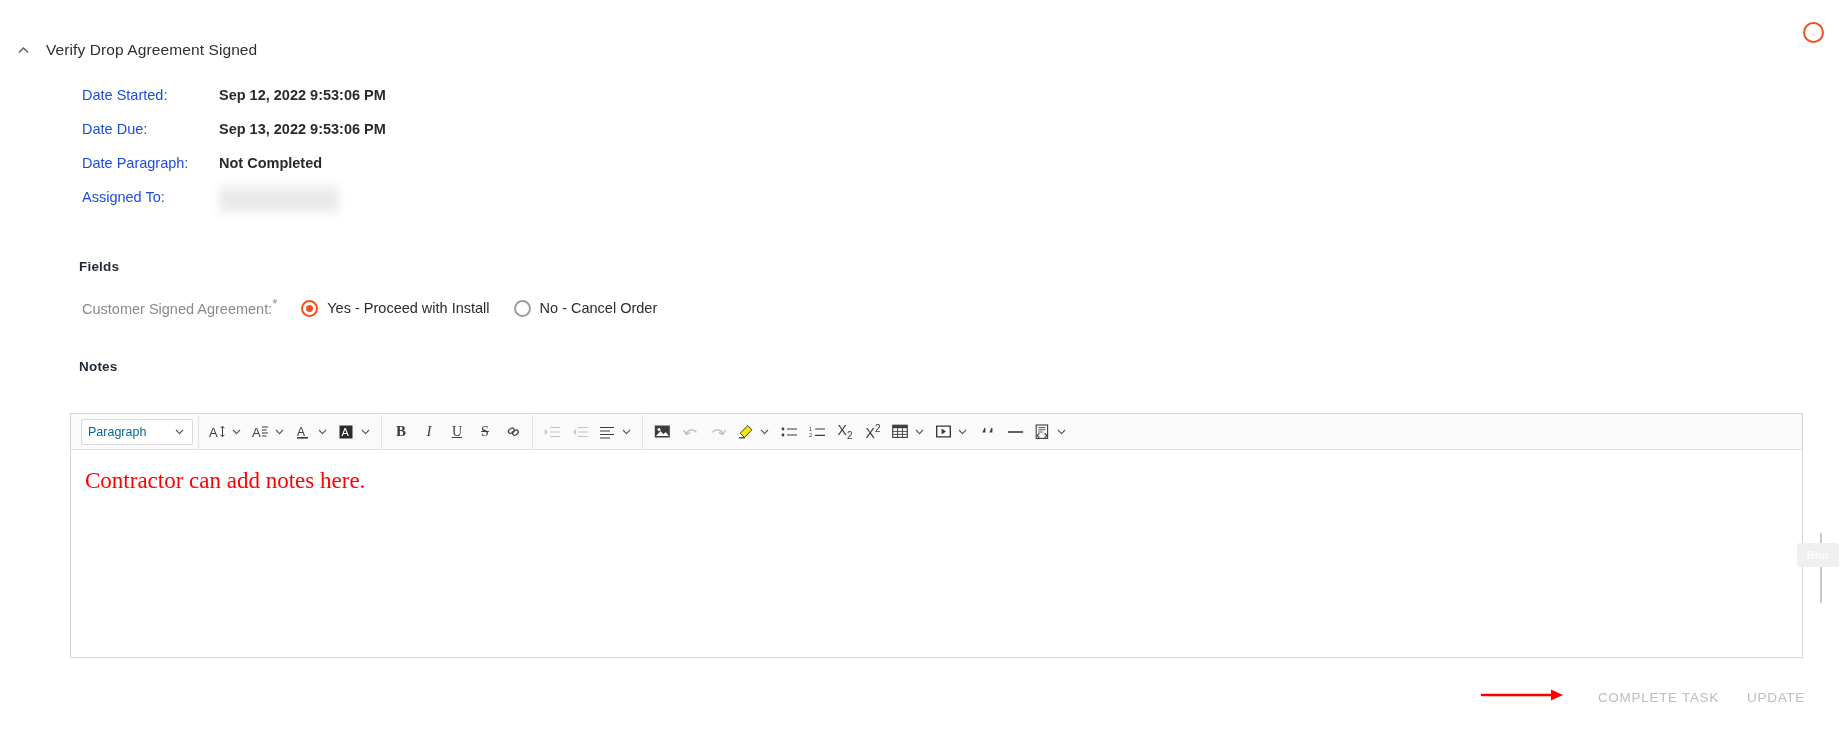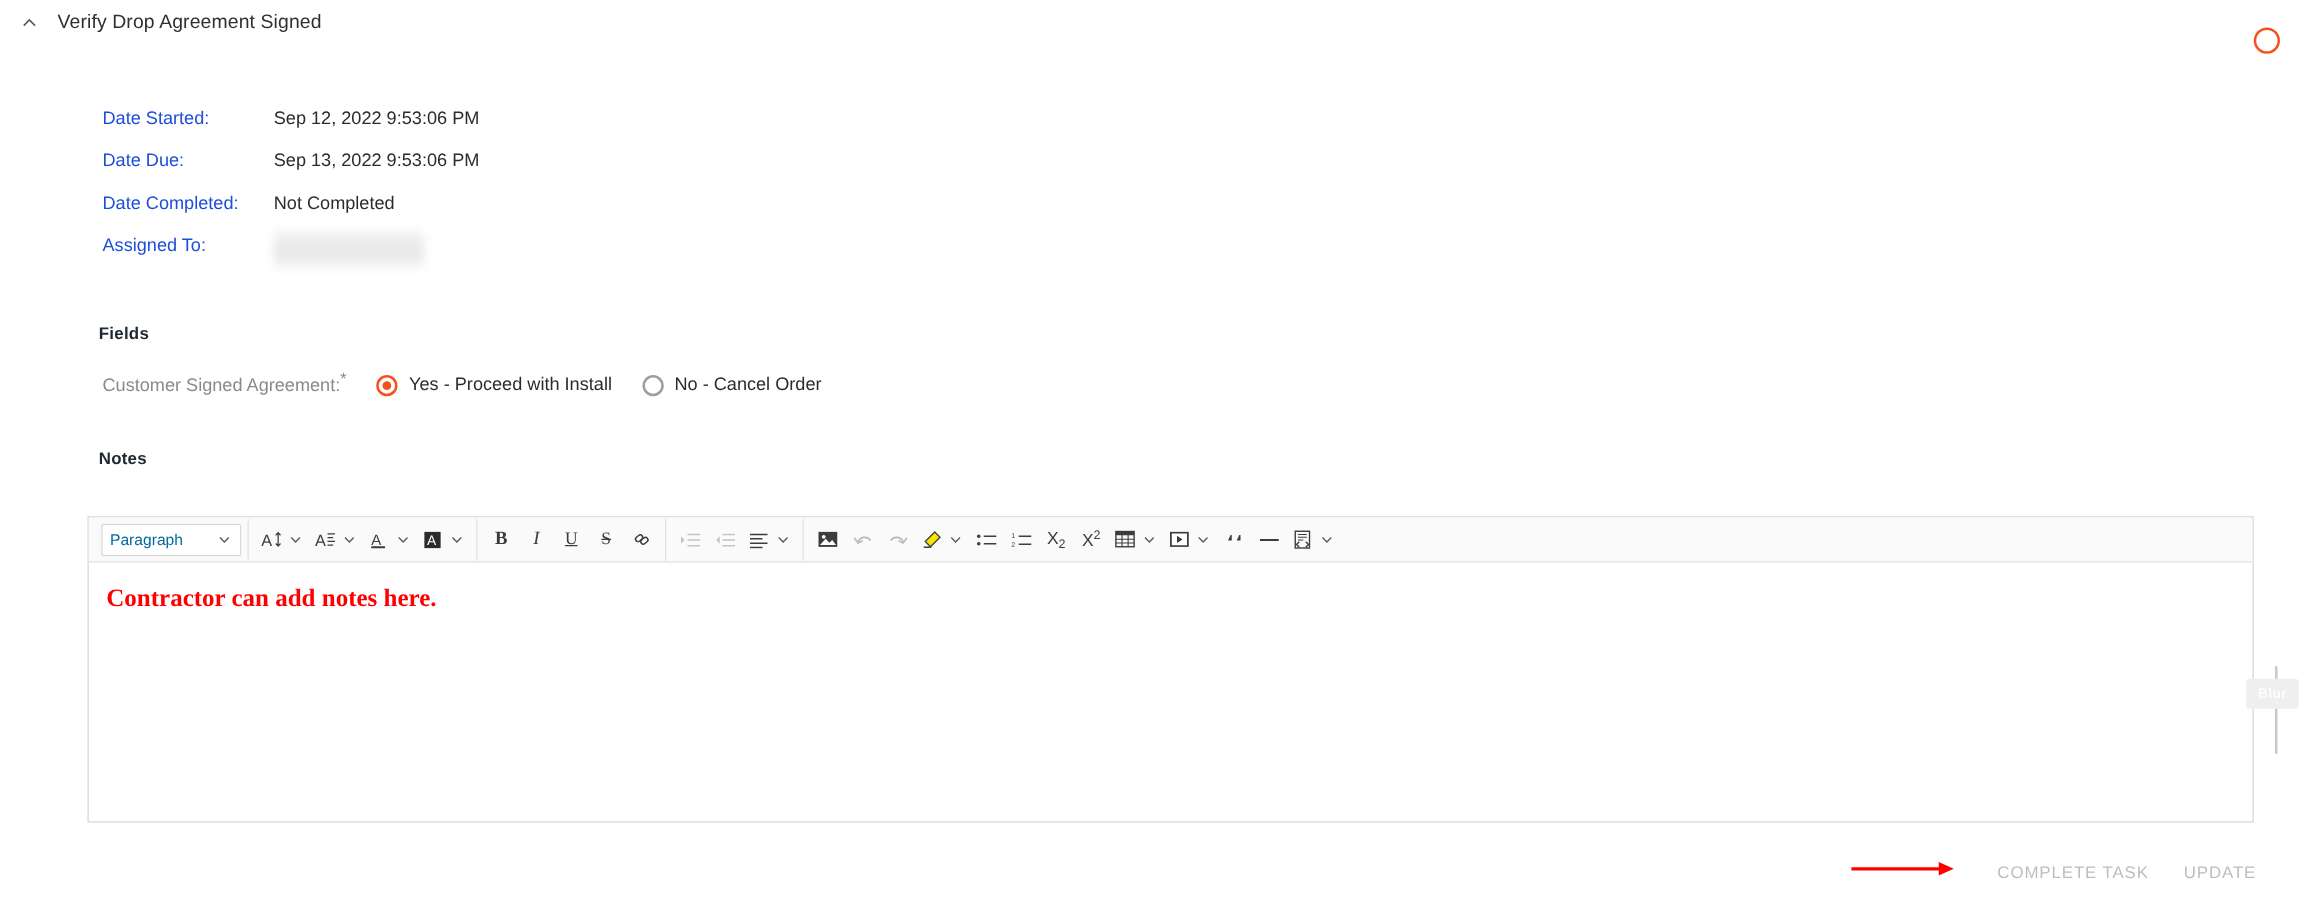--- a/index.html
+++ b/index.html
@@ -5,35 +5,35 @@
 <style>
   html,body{margin:0;padding:0;}
   body{
     width:1847px;height:734px;background:#ffffff;
     font-family:"Liberation Sans","DejaVu Sans",sans-serif;
     color:#2b2b2b;overflow:hidden;position:relative;
   }
   .task-panel{position:absolute;left:0;top:0;width:1847px;height:734px;background:#fff;}
 
   
-  .task-header{position:absolute;left:0;top:4px;height:28px;display:flex;align-items:center;}
+  .task-header{position:absolute;left:0;top:36px;height:28px;display:flex;align-items:center;}
   .collapse-btn{width:46px;height:28px;display:flex;align-items:center;justify-content:center;cursor:pointer;}
   .collapse-btn svg{display:block;}
   .task-title{font-size:15.5px;color:#2f2f2f;letter-spacing:.1px;}
 
   .status-dot{
     position:absolute;right:23px;top:22px;width:21px;height:21px;border-radius:50%;
     border:2.4px solid #f4511e;box-sizing:border-box;cursor:pointer;background:transparent;
   }
 
   
   .meta{position:absolute;left:82px;top:84px;}
   .meta-row{display:flex;align-items:flex-start;height:34px;}
   .meta-label{width:137px;font-size:14.5px;color:#1d4ed8;line-height:22px;}
-  .meta-value{font-size:14.5px;color:#2b2b2b;line-height:22px;}
+  .meta-value{font-size:14.5px;color:#2b2b2b;line-height:22px;font-weight:bold;}
   .redacted{
     display:block;width:120px;height:34px;margin-top:-4px;
     background:linear-gradient(180deg,#fdfdfd 0%,#ebebeb 30%,#e8e8e8 68%,#fcfcfc 100%);
     filter:blur(4px);border-radius:2px;
   }
 
   
   .section-title{position:absolute;font-size:13.5px;font-weight:bold;color:#1f2733;letter-spacing:.2px;}
   .fields-title{left:79px;top:259px;}
   .field-row{position:absolute;left:82px;top:300px;display:flex;align-items:center;}
@@ -77,21 +77,21 @@
   .caret svg{display:block;}
   .tb-pair{display:flex;align-items:center;margin-right:4px;}
 
   .bold-i{font-weight:bold;font-size:15px;font-family:"Liberation Serif",serif;}
   .ital-i{font-style:italic;font-size:15px;font-family:"Liberation Serif",serif;}
   .und-i{text-decoration:underline;font-size:14px;font-family:"Liberation Serif",serif;}
   .strike-i{text-decoration:line-through;font-size:14px;font-family:"Liberation Serif",serif;}
   .sub-i,.sup-i{font-size:14px;font-family:"Liberation Sans",sans-serif;}
 
   .editor-body{padding:16px 14px 0 14px;height:calc(100% - 36px);box-sizing:border-box;}
-  .note-text{font-family:"Liberation Serif","DejaVu Serif",serif;font-size:20px;color:#ff0000;line-height:1.3;font-weight:bold;}
+  .note-text{font-family:"Liberation Serif","DejaVu Serif",serif;font-size:23px;color:#ff0000;line-height:1.3;}
 
   
   .footer{position:absolute;right:28px;top:684px;display:flex;align-items:center;}
   .action-btn{font-size:13.5px;letter-spacing:.7px;color:#bdbdbd;font-weight:500;
               padding:6px 14px;cursor:default;white-space:nowrap;}
   .arrow-annot{position:absolute;left:1481px;top:688px;width:90px;height:14px;}
 
   .blur-tool{
     position:absolute;right:8px;top:543px;width:42px;height:24px;background:#efefef;
     border-radius:3px;display:flex;align-items:center;justify-content:center;
@@ -120,21 +120,21 @@
       <div class="meta-label">Date Started:</div>
       <div class="meta-value">Sep 12, 2022 9:53:06 PM</div>
     </div>
 
     <div class="meta-row">
       <div class="meta-label">Date Due:</div>
       <div class="meta-value">Sep 13, 2022 9:53:06 PM</div>
     </div>
 
     <div class="meta-row">
-      <div class="meta-label">Date Completed:</div>
+      <div class="meta-label">Date Paragraph:</div>
       <div class="meta-value">Not Completed</div>
     </div>
 
     <div class="meta-row">
       <div class="meta-label">Assigned To:</div>
       <div class="meta-value">
         <span class="redacted"></span>
       </div>
     </div>
 

